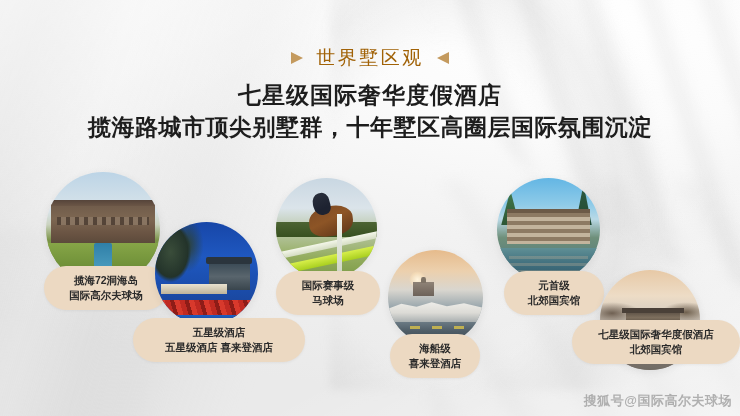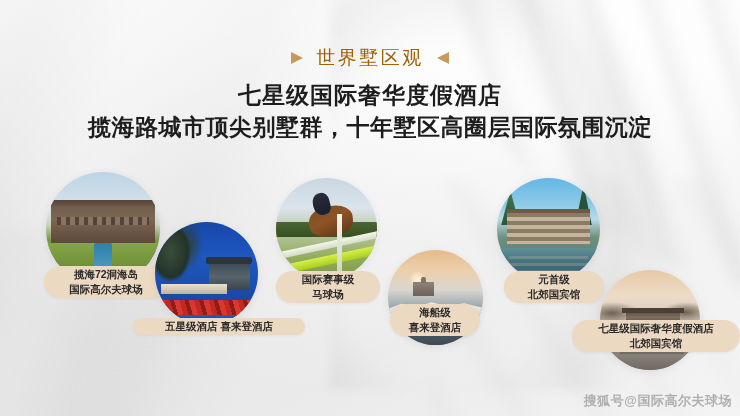--- a/index.html
+++ b/index.html
@@ -147,21 +147,21 @@
   .circle .photo {
     position: absolute;
     inset: 0;
   }
   .pill {
     position: absolute;
     background: #ecd9c2;
     border-radius: 22px;
     color: #2a2a2a;
     text-align: center;
-    padding: 1px 14px;
+    padding: 7px 14px;
     line-height: 15px;
     font-size: 10.5px;
     font-weight: bold;
     white-space: nowrap;
     box-shadow: 0 1px 3px rgba(0,0,0,.05);
   }
   .pill .ln { display: block; }
 
   
   .sc { position: absolute; inset: 0; }
@@ -391,20 +391,21 @@
     <div class="circle" style="left:155px; top:222px; width:103px; height:103px;">
       <div class="photo sc sc-hotel">
         <div class="trees"></div>
         <div class="pavilion"></div>
         <div class="lightbar"></div>
         <div class="flowers"></div>
         <div class="water"></div>
       </div>
     </div>
     <div class="pill" style="left:133px; top:318px; width:144px;">
+      <span class="ln">五星级酒店</span>
       <span class="ln">五星级酒店 喜来登酒店</span>
     </div>
   </div>
 
   <div class="item">
     <div class="circle" style="left:276px; top:178px; width:101px; height:101px;">
       <div class="photo sc sc-eq">
         <div class="hedge"></div>
         <div class="horse"></div>
         <div class="rider"></div>
@@ -421,21 +422,21 @@
 
   <div class="item">
     <div class="circle" style="left:388px; top:250px; width:95px; height:95px;">
       <div class="photo sc sc-mar">
         <div class="sun"></div>
         <div class="sky-bldg"></div>
         <div class="boats"></div>
         <div class="dock"></div>
       </div>
     </div>
-    <div class="pill" style="left:390px; top:304px; width:62px;text-align:center;">
+    <div class="pill" style="left:390px; top:334px; width:62px;text-align:center;">
       <span class="ln">海船级</span>
       <span class="ln">喜来登酒店</span>
     </div>
   </div>
 
   <div class="item">
     <div class="circle" style="left:497px; top:178px; width:103px; height:103px;">
       <div class="photo sc sc-gh">
         <div class="pine2"></div>
         <div class="pine"></div>

